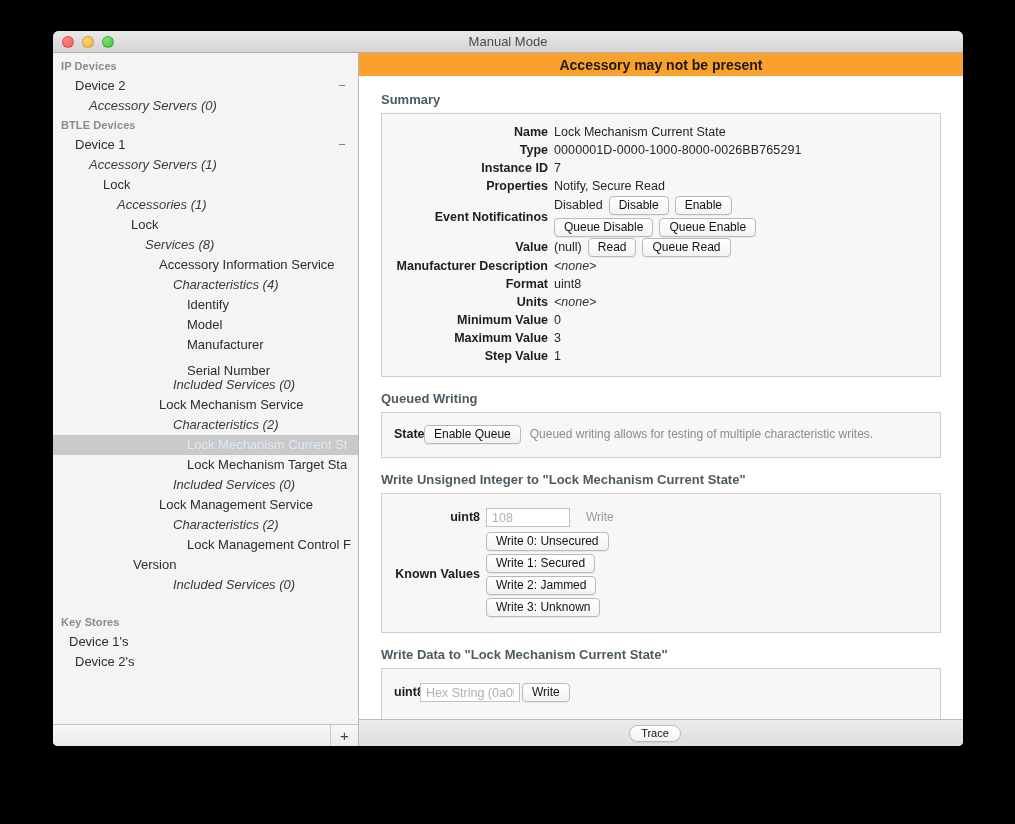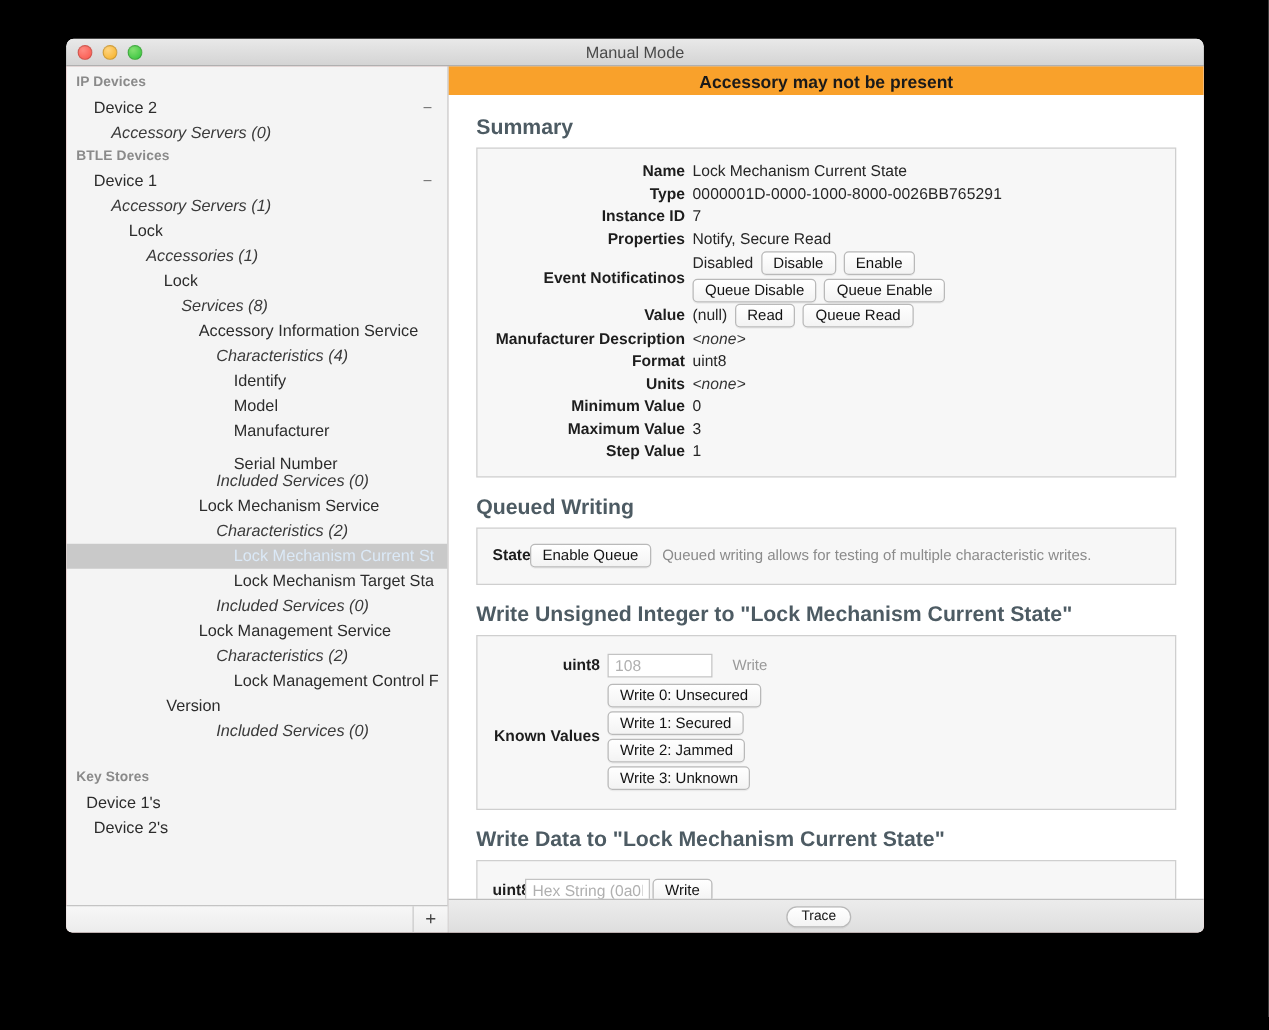--- a/index.html
+++ b/index.html
@@ -58,21 +58,21 @@
     font-size: 13px;
     color: #4a4a4a;
     pointer-events: none;
   }
 
   
   .body-split {
     flex: 1 1 auto;
     display: flex;
     min-height: 0;
-    background: #fca5a5;
+    background: #bef264;
   }
 
   
   .sidebar {
     width: 306px;
     flex: 0 0 306px;
     background: #f4f4f4;
     display: flex;
     flex-direction: column;
     border-right: 1px solid #b9b9b9;
@@ -159,21 +159,21 @@
     color: #1a1a1a;
   }
   .content {
     flex: 1 1 auto;
     overflow: hidden;
     padding: 10px 22px 0 22px;
     background: #ffffff;
     min-height: 0;
   }
   .section-title {
-    font-size: 17px;
+    font-size: 13px;
     font-weight: bold;
     color: #4d5b63;
     margin: 6px 0 6px 0;
   }
   .panel {
     border: 1px solid #cfcfcf;
     background: #f7f7f7;
     padding: 10px 12px;
   }
 

